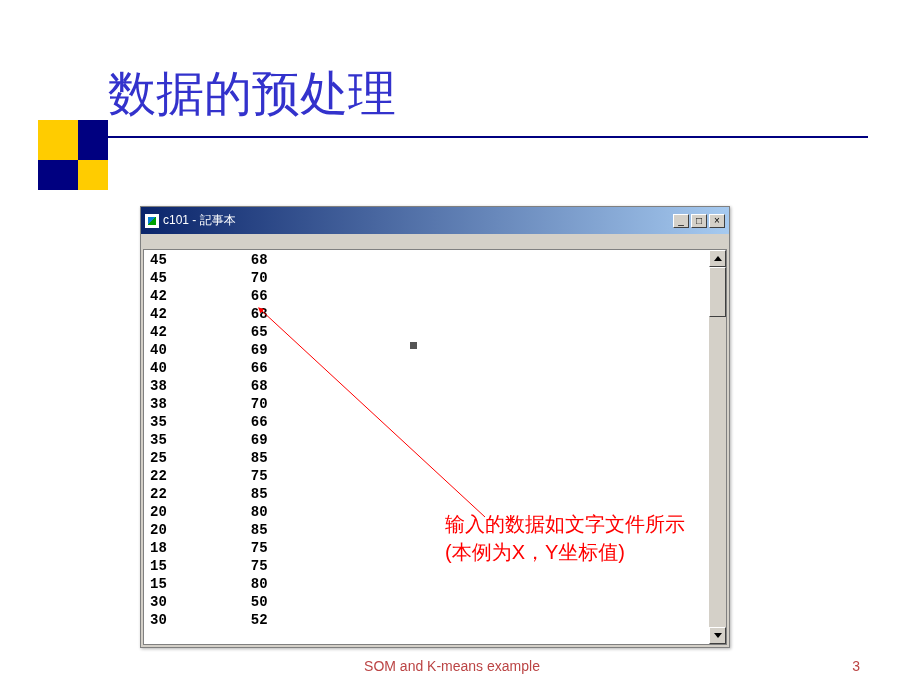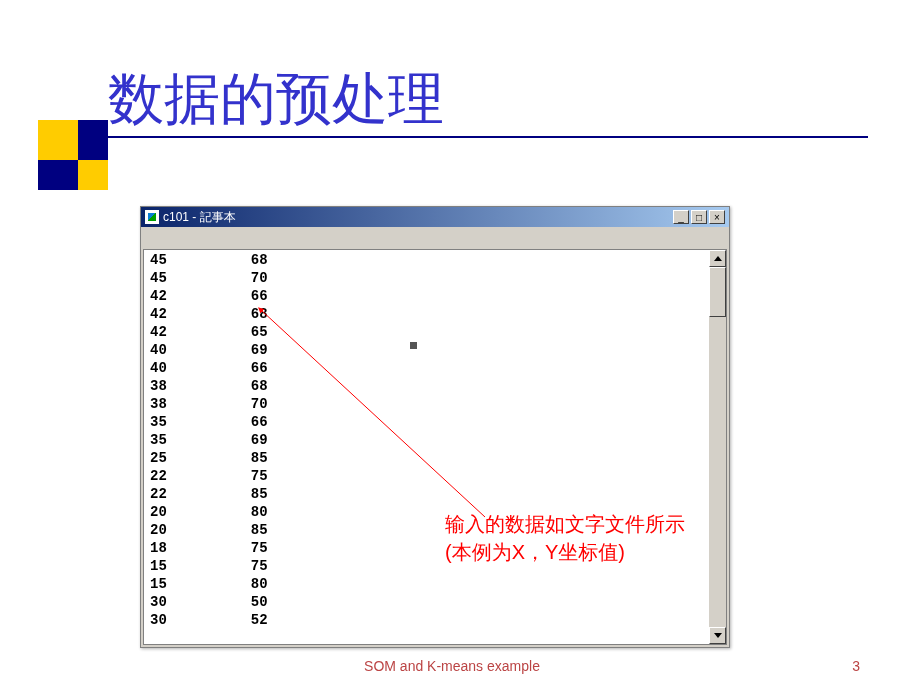--- a/index.html
+++ b/index.html
@@ -1,31 +1,31 @@
 <!DOCTYPE html>
 <html><head>
   <meta charset="utf-8">
   <style>
     * { margin: 0; padding: 0; box-sizing: border-box; }
     body { width: 920px; height: 690px; background: #fff; font-family: Arial, sans-serif; position: relative; overflow: hidden; }
 
-    .slide-title { position: absolute; left: 108px; top: 62px; font-family: "Microsoft YaHei","SimSun",sans-serif; font-size: 56px; color: #3332cc; font-weight: normal; }
+    .slide-title { position: absolute; left: 108px; top: 62px; font-family: "Microsoft YaHei","SimSun",sans-serif; font-size: 48px; color: #3332cc; font-weight: normal; }
 
     
     .bar-yellow { position: absolute; background:#ffcc00; }
     .bar-navy   { position: absolute; background:#000080; }
     .y1 { left:38px; top:120px; width:40px; height:40px; }
     .y2 { left:78px; top:160px; width:30px; height:30px; }
     .n1 { left:78px; top:120px; width:30px; height:40px; }
     .n2 { left:38px; top:160px; width:40px; height:30px; }
     .hrule { position:absolute; left:108px; top:136px; width:760px; height:2px; background:#000080; }
 
     
     .notepad { position:absolute; left:140px; top:206px; width:590px; height:442px; background:#d4d0c8; border:1px solid #808080; box-shadow:1px 1px 3px rgba(0,0,0,.3); }
-    .titlebar { height:20px; background:linear-gradient(to right,#0a246a,#a6caf0); color:#fff; font-size:12px; display:flex; align-items:center; padding:0 4px; }
+    .titlebar { height:27px; background:linear-gradient(to right,#0a246a,#a6caf0); color:#fff; font-size:12px; display:flex; align-items:center; padding:0 4px; }
     .titlebar .icon { width:14px; height:14px; background:#fff; margin-right:4px; display:inline-flex; align-items:center; justify-content:center; }
     .titlebar .icon::before{ content:""; display:block; width:8px; height:8px; background:linear-gradient(135deg,#0a80d2 50%,#00a000 50%); }
     .titlebar .spacer { flex:1; }
     .tb-btn { width:16px; height:14px; background:#d4d0c8; border:1px solid #fff; border-right-color:#404040; border-bottom-color:#404040; margin-left:2px; font-size:10px; font-family:Arial; display:flex; align-items:center; justify-content:center; color:#000; cursor:pointer; }
     .menubar { height:20px; background:#d4d0c8; font-size:12px; display:flex; align-items:center; padding:0 4px; font-family:"SimSun","Microsoft YaHei",sans-serif; }
     .menu-item { margin-right:12px; cursor:pointer; }
     .editor-wrap { position:absolute; left:2px; right:2px; top:42px; bottom:2px; background:#fff; border:1px solid #808080; display:flex; }
     .editor { flex:1; font-family:"Fixedsys","Courier New",monospace; font-size:14px; line-height:18px; padding:1px 6px 3px 6px; white-space:pre; overflow:hidden; color:#000; font-weight:bold; }
     .scrollbar { width:17px; background:#d4d0c8; position:relative; }
     .sb-btn { position:absolute; left:0; width:17px; height:17px; background:#d4d0c8; border:1px solid #fff; border-right-color:#404040; border-bottom-color:#404040; display:flex; align-items:center; justify-content:center; }

